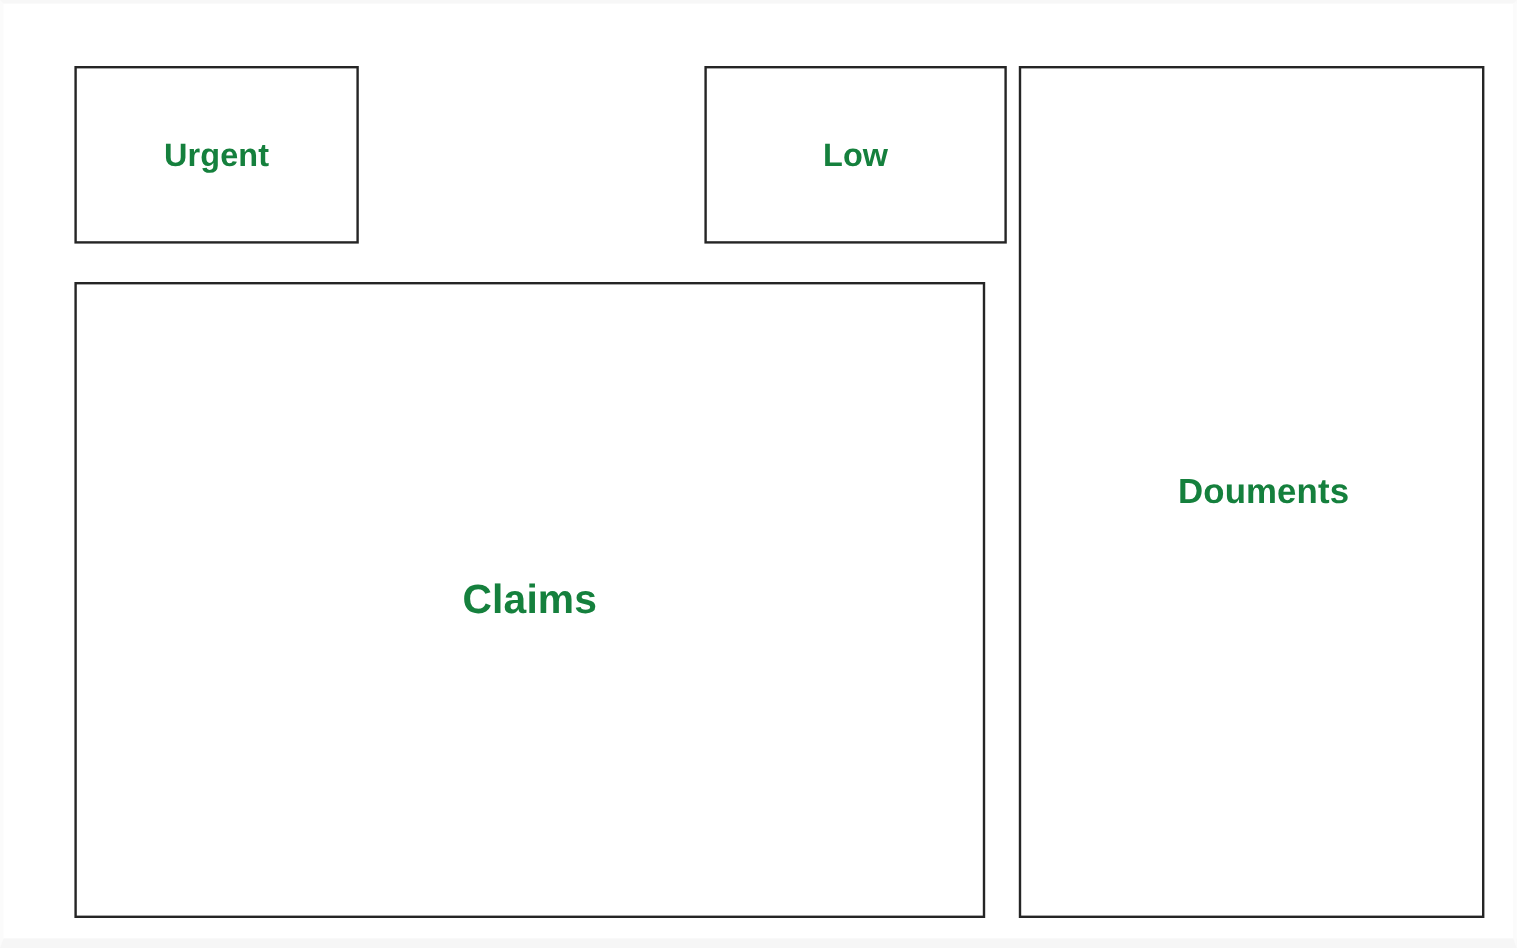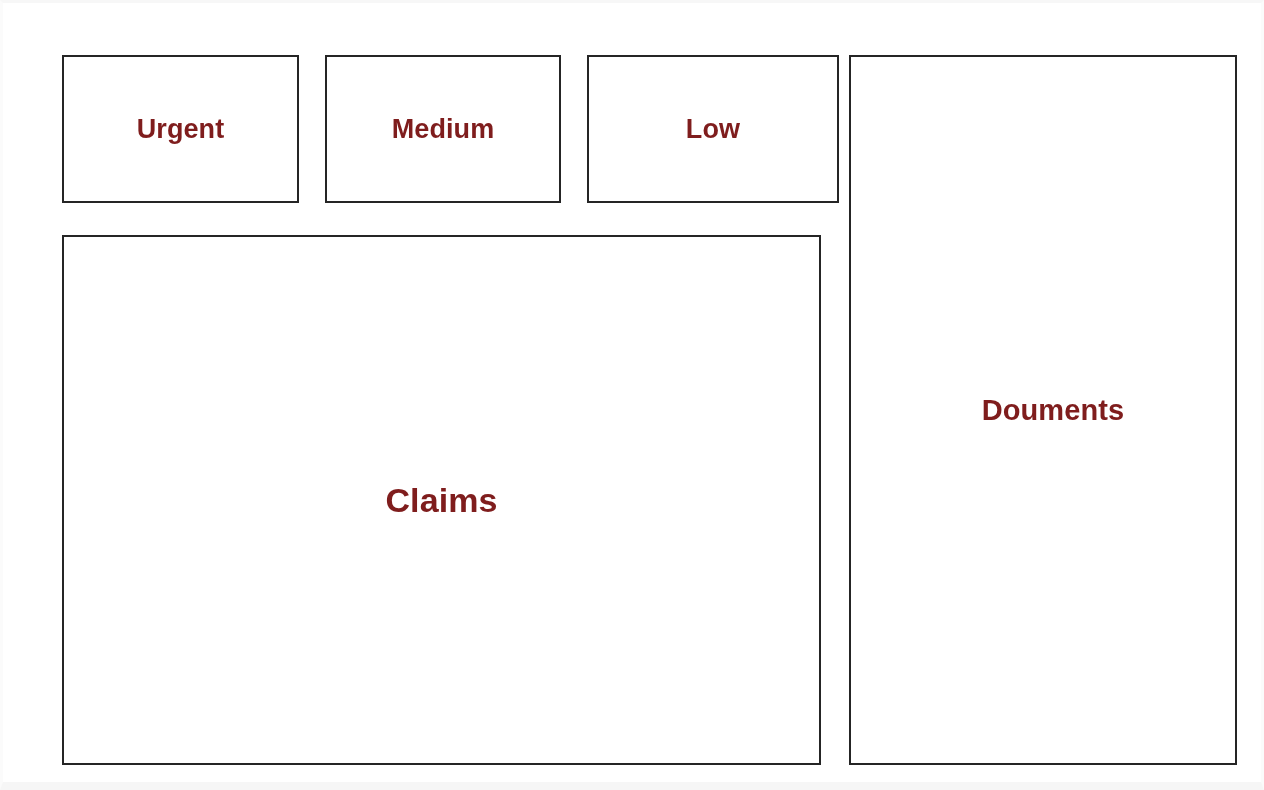--- a/index.html
+++ b/index.html
@@ -34,21 +34,21 @@
     box-sizing: border-box;
     background: #ffffff;
     border: 2px solid #252525;
     display: flex;
     align-items: center;
     justify-content: center;
   }
 
   .panel-label {
     font-weight: 700;
-    color: #7f1d1d;
+    color: #15803d;
     letter-spacing: 0.1px;
     line-height: 1;
     white-space: nowrap;
     -webkit-font-smoothing: antialiased;
   }
 
   
   #panel-urgent {
     left: 59px;
     top: 52px;
@@ -98,23 +98,20 @@
 </style>
 </head>
 <body>
 
 <div id="wireframe-root">
 
   <div class="panel" id="panel-urgent">
     <span class="panel-label">Urgent</span>
   </div>
 
-  <div class="panel" id="panel-medium">
-    <span class="panel-label">Medium</span>
-  </div>
 
   <div class="panel" id="panel-low">
     <span class="panel-label">Low</span>
   </div>
 
   <div class="panel" id="panel-claims">
     <span class="panel-label">Claims</span>
   </div>
 
   <div class="panel" id="panel-documents">

